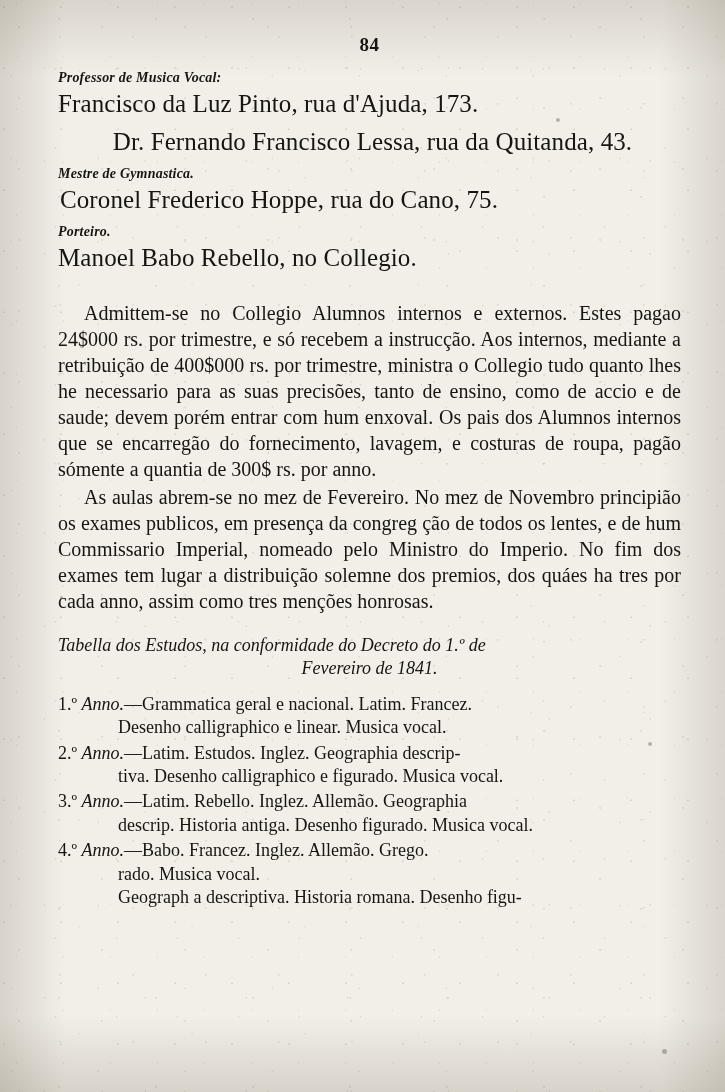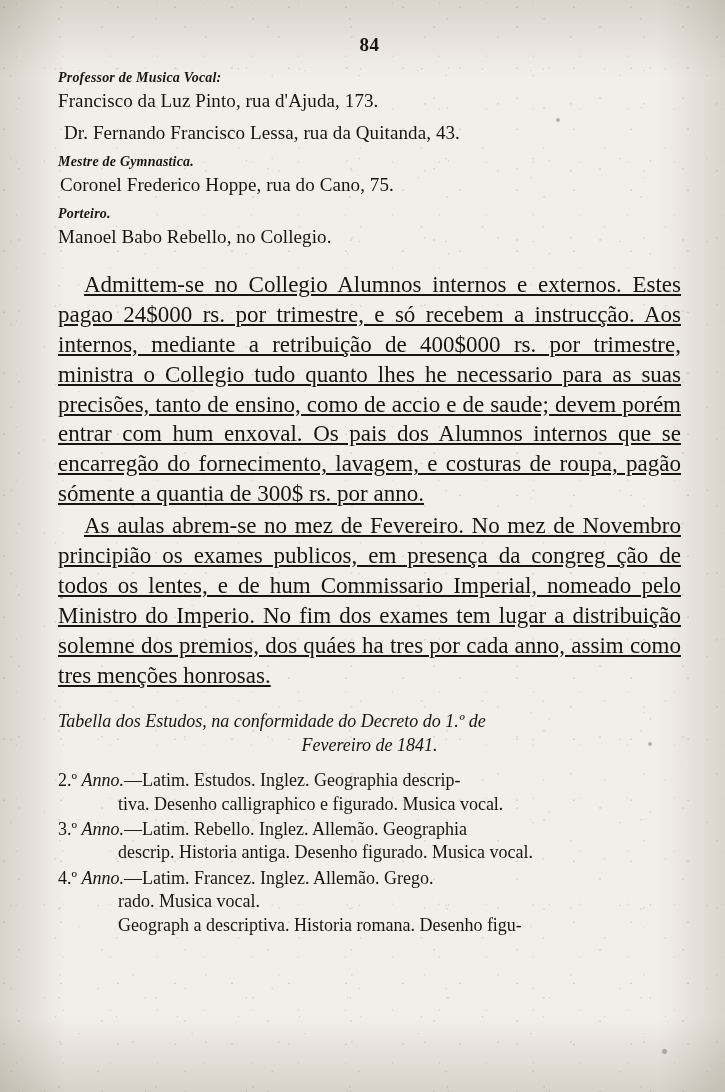--- a/index.html
+++ b/index.html
@@ -56,36 +56,35 @@
   }
   .sect-title {
     text-align: left;
     font-style: italic;
     font-weight: bold;
     font-size: 14px;
     margin: 10px 0 4px 0;
     letter-spacing: 0.2px;
   }
   .sect-entry {
-    font-size: 19px;
+    font-size: 25px;
     margin: 2px 0 10px 0;
     letter-spacing: 0.1px;
   }
   .entry-indent-0 { margin-left: 0px; }
-  .entry-indent-1 { margin-left: 6px; }
+  .entry-indent-1 { margin-left: 6px; text-align: center; }
   .entry-indent-2 { margin-left: 2px; }
   .entry-indent-3 { margin-left: 0px; }
 
   .body-block {
-    margin-top: 22px;
-    font-size: 23px;
+    margin-top: 28px;
+    font-size: 20px;
     line-height: 1.30;
     text-align: justify;
     letter-spacing: 0.0px;
-    text-decoration: underline;
   }
   .body-block p {
     margin: 0 0 2px 0;
     text-indent: 26px;
   }
   .tabella-head {
     margin-top: 20px;
     font-style: italic;
     font-size: 18px;
     line-height: 1.3;
@@ -166,35 +165,40 @@
     <p>As aulas abrem-se no mez de Fevereiro. No mez de Novembro principião os exames publicos, em presença da congreg ção de todos os lentes, e de hum Commissario Imperial, nomeado pelo Ministro do Imperio. No fim dos exames tem lugar a distribuição solemne dos premios, dos quáes ha tres por cada anno, assim como tres menções honrosas.</p>
   </div>
 
   <div class="tabella-head">
     <span class="line1">Tabella dos Estudos, na conformidade do Decreto do 1.º de</span>
     <span class="line2">Fevereiro de 1841.</span>
   </div>
 
   <div class="anno-list">
 
+    <div class="anno-item">
+      <span class="anno-num">1.º</span>
+      <span class="anno-label">Anno.</span><span>—</span><span class="anno-body">Grammatica geral e nacional. Latim. Francez.</span>
+      <span class="cont">Desenho calligraphico e linear. Musica vocal.</span>
+    </div>
 
     <div class="anno-item">
       <span class="anno-num">2.º</span>
       <span class="anno-label">Anno.</span><span>—</span><span class="anno-body">Latim. Estudos. Inglez. Geographia descrip-</span>
       <span class="cont">tiva. Desenho calligraphico e figurado. Musica vocal.</span>
     </div>
 
     <div class="anno-item">
       <span class="anno-num">3.º</span>
       <span class="anno-label">Anno.</span><span>—</span><span class="anno-body">Latim. Rebello. Inglez. Allemão. Geographia</span>
       <span class="cont">descrip. Historia antiga. Desenho figurado. Musica vocal.</span>
     </div>
 
     <div class="anno-item">
       <span class="anno-num">4.º</span>
-      <span class="anno-label">Anno.</span><span>—</span><span class="anno-body">Latim. Francez. Inglez. Allemão. Grego.</span>
+      <span class="anno-label">Anno.</span><span>—</span><span class="anno-body">Babo. Francez. Inglez. Allemão. Grego.</span>
       <span class="cont">rado. Musica vocal.</span>
       <span class="cont">Geograph a descriptiva. Historia romana. Desenho figu-</span>
     </div>
 
   </div>
 
 </div>
 
 </body></html>

